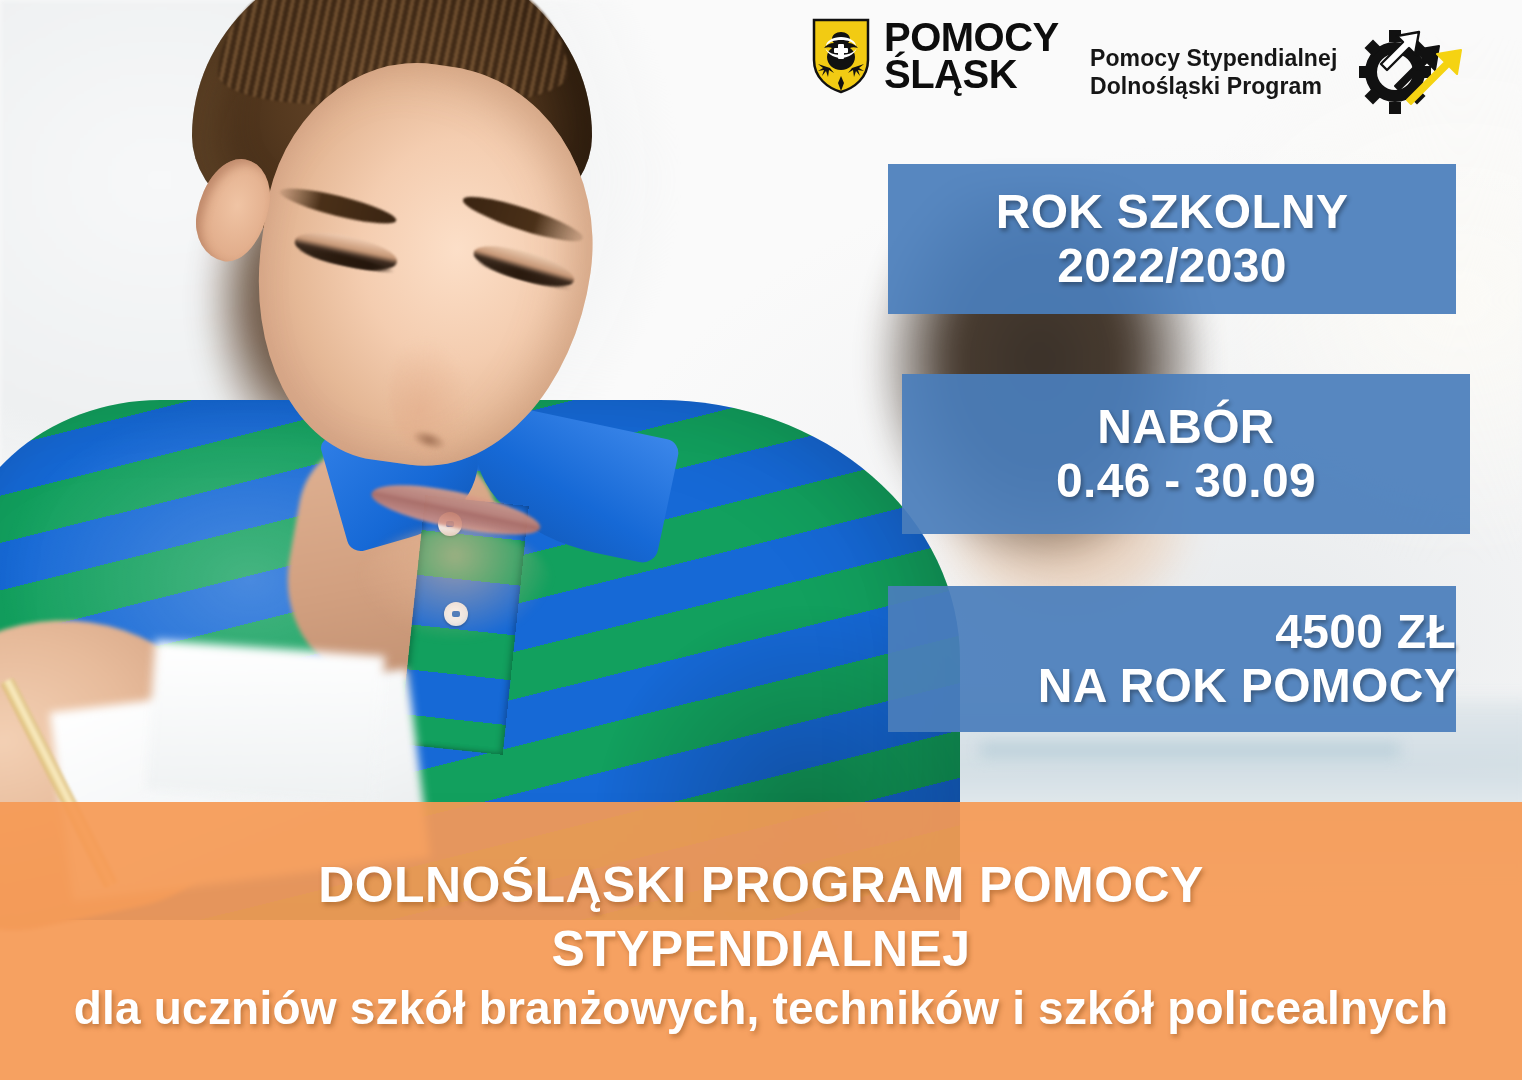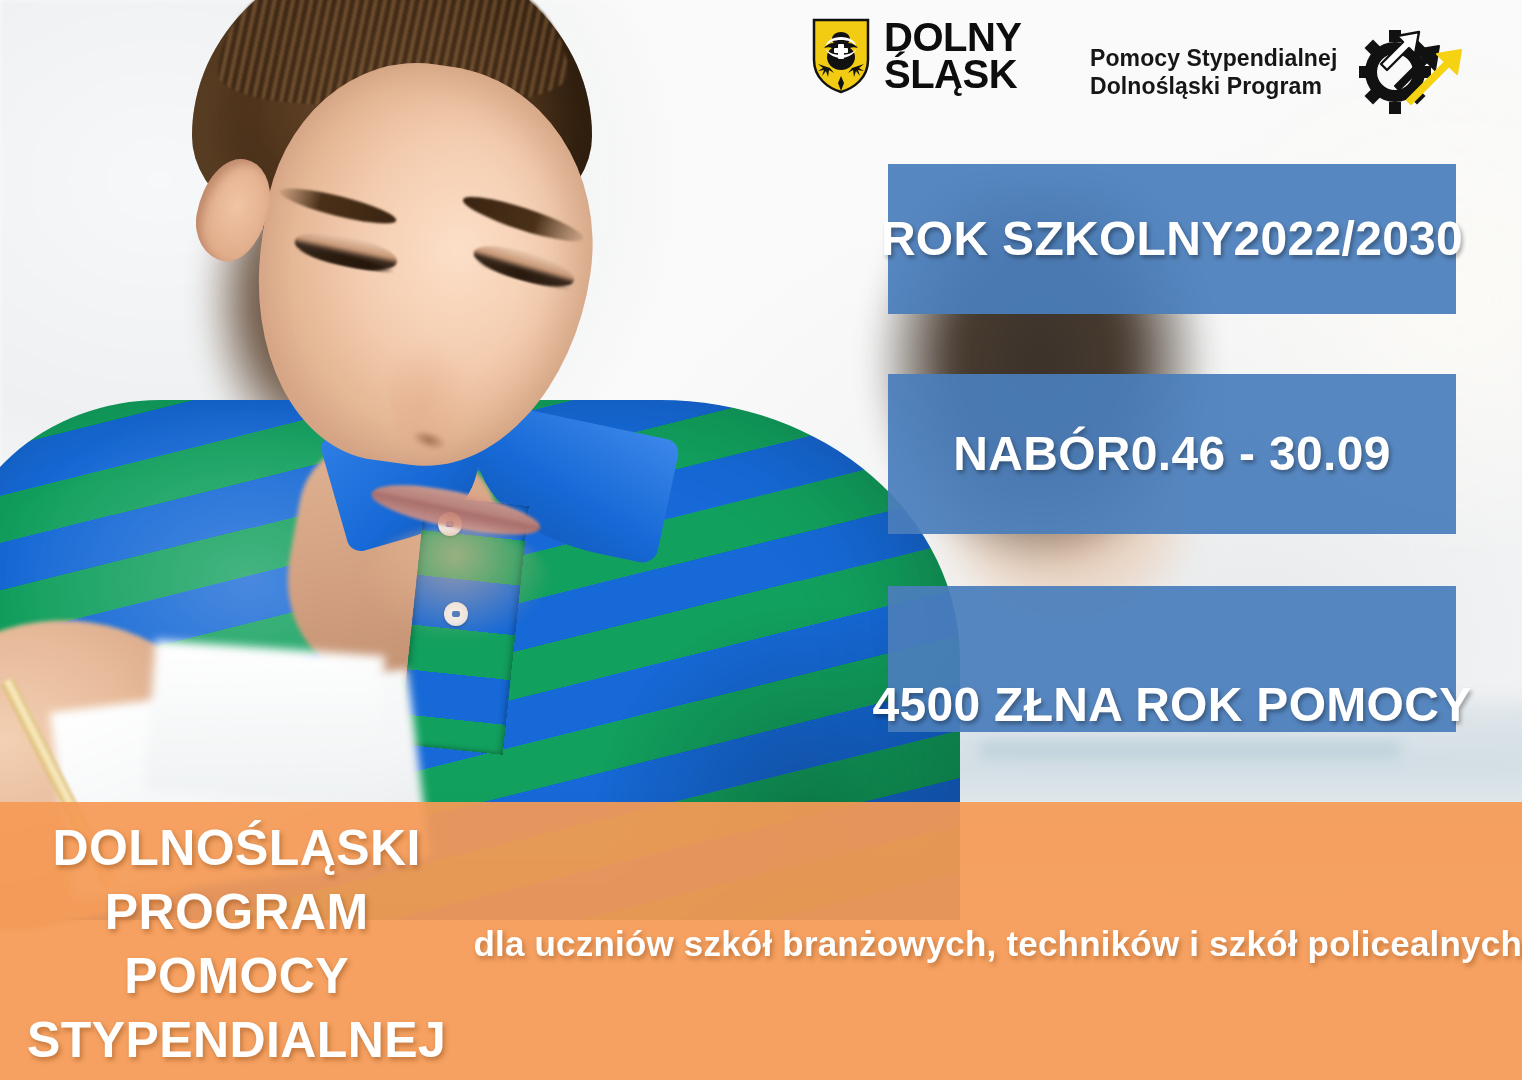--- a/index.html
+++ b/index.html
@@ -280,50 +280,50 @@
   .dpps-text {
     font-family:"Liberation Sans", sans-serif;
     font-weight:bold; font-size:23px; line-height:1.22; color:#161616;
     letter-spacing:.1px;
   }
   .gear-mark { width:112px; height:96px; }
 
   
   .infobox {
     position:absolute;
-    display:flex; 
+    display:flex; flex-direction:column;
     align-items:center; justify-content:center;
     color:#ffffff;
     font-weight:bold;
     text-align:center;
     line-height:1.12;
     letter-spacing:.3px;
     text-shadow:2px 3px 4px rgba(0,0,0,.33);
   }
   .ib-line { display:block; white-space:nowrap; }
 
   #box-year  { left:888px; top:164px; width:568px; height:150px; font-size:48px; }
   #box-intake{ left:888px; top:374px; width:568px; height:160px; font-size:48px; }
   #box-amount{ left:888px; top:586px; width:568px; height:146px; font-size:48px; }
 
   
   #banner {
     position:absolute; left:0; top:802px; width:1522px; height:278px;
-    display:flex; flex-direction:row; align-items:center; justify-content:center;
+    display:flex; flex-direction:column; align-items:center; justify-content:center;
     padding-top:6px;
   }
   #banner-title {
     color:#ffffff; font-weight:bold; font-size:50px; line-height:1.28;
     text-align:center; letter-spacing:.4px;
     text-shadow:2px 3px 5px rgba(120,60,10,.42);
     max-width:1180px;
   }
   #banner-subtitle {
     margin-top:0;
-    color:#ffffff; font-weight:bold; font-size:35px;
+    color:#ffffff; font-weight:bold; font-size:46px;
     text-align:center; letter-spacing:.2px;
     text-shadow:2px 3px 5px rgba(120,60,10,.42);
     white-space:nowrap;
   }
 </style>
 </head>
 <body>
 
 <div id="poster">
 
@@ -383,21 +383,21 @@
           <path d="M29 58 l-3 7 l3 8 l3 -8 z"></path>
         </g>
         <path d="M14 28 c0 -5 7 -9 15 -9 s15 4 15 9 c-3 -4 -8 -6 -15 -6 s-12 2 -15 6 z" fill="#FFFFFF"></path>
         <path d="M12 27 c2 8 9 13 17 13 s15 -5 17 -13 c-1 6 -8 10 -17 10 s-16 -4 -17 -10 z" fill="#FFFFFF"></path>
         <g fill="#FFFFFF">
           <rect x="26" y="26" width="6" height="15" rx="1"></rect>
           <rect x="22" y="30" width="14" height="5" rx="1"></rect>
         </g>
       </svg>
       <div class="ds-wordmark">
-        <div>DOLNY</div>
+        <div>POMOCY</div>
         <div>ŚLĄSK</div>
       </div>
     </div>
 
     <div class="logo-dpps">
       <div class="dpps-text">
         <div>Pomocy Stypendialnej</div>
         <div>Dolnośląski Program</div>
       </div>
       <svg class="gear-mark" viewBox="0 0 112 96">
@@ -418,21 +418,21 @@
         <path d="M56 76 L94 38 L86 30 L110 26 L106 50 L98 42 L60 80 Z" fill="#F5D312" stroke="#F5D312" stroke-width="2" stroke-linejoin="round"></path>
       </svg>
     </div>
   </div>
 
   <div id="box-year" class="infobox" style="background-color:rgba(74,126,187,0.93);">
     <span class="ib-line">ROK SZKOLNY</span>
     <span class="ib-line">2022/2030</span>
   </div>
 
-  <div id="box-intake" class="infobox" style="background-color:rgba(74,126,187,0.93);">
+  <div id="box-intake" class="infobox" style="background-color:rgba(74,126,187,0.93);margin-left:14px;">
     <span class="ib-line">NABÓR</span>
     <span class="ib-line">0.46 - 30.09</span>
   </div>
 
   <div id="box-amount" class="infobox" style="background-color:rgba(74,126,187,0.93);align-items:flex-end;">
     <span class="ib-line">4500 ZŁ</span>
     <span class="ib-line">NA ROK POMOCY</span>
   </div>
 
   <div id="banner" style="background-color:rgba(245,154,85,0.93);">

